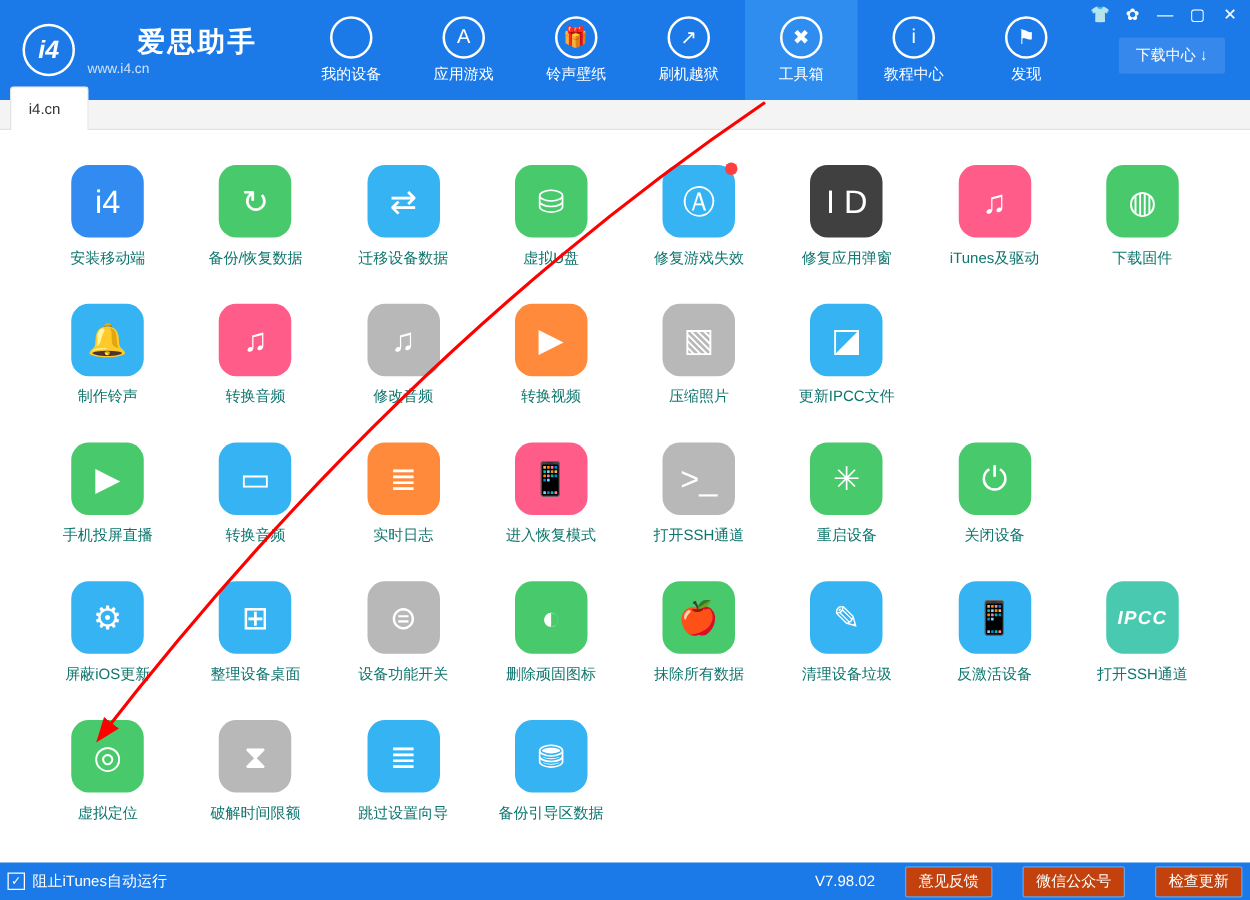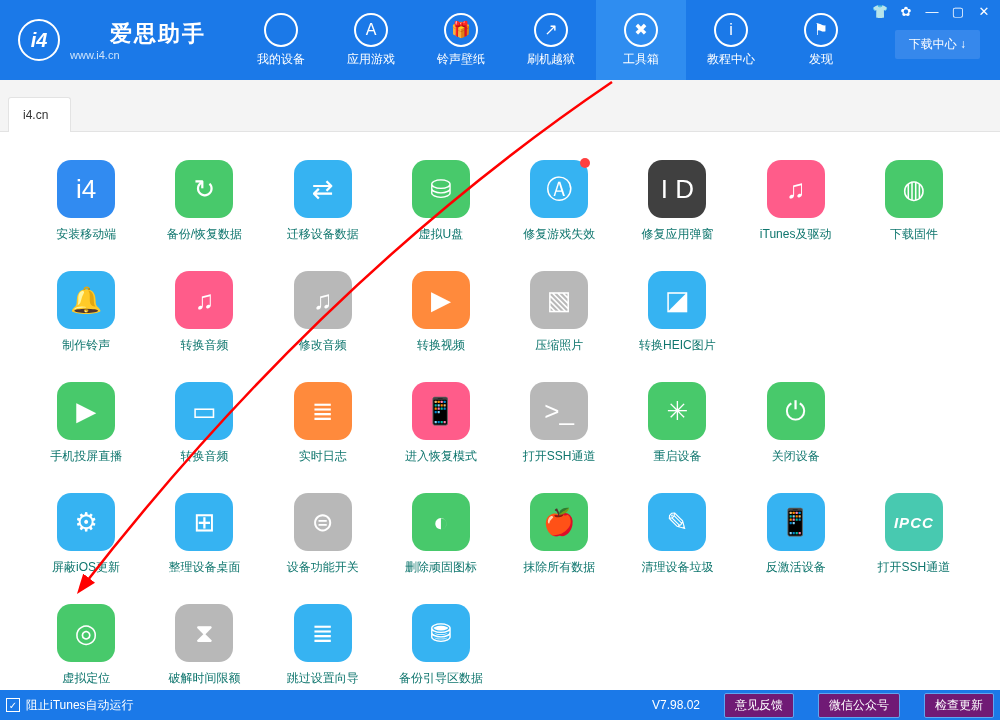--- a/index.html
+++ b/index.html
@@ -10,33 +10,33 @@
 .logo-text { margin-left: 10px; }
 .logo-title { color: #fff; font-size: 22px; font-weight: bold; letter-spacing: 2px; margin-left: 40px; }
 .logo-sub { color: #cfe4fa; font-size: 11px; }
 .nav { display: flex; margin-left: 12px; height: 100%; }
 .nav-item { width: 90px; display: flex; flex-direction: column; align-items: center; justify-content: center; color: #fff; cursor: pointer; font-size: 12px; }
 .nav-item.active { background: #2f8df0; }
 .nav-icon-wrap { width: 34px; height: 34px; border: 2px solid #fff; border-radius: 50%; display: flex; align-items: center; justify-content: center; margin-bottom: 4px; font-size: 16px; }
 .win-controls { position: absolute; top: 4px; right: 8px; display: flex; gap: 10px; color: #fff; font-size: 13px; }
 .win-controls span { cursor: pointer; width: 16px; text-align: center; }
 .download-center { position: absolute; top: 30px; right: 20px; background: #3688ec; color: #fff; padding: 6px 14px; font-size: 12px; border-radius: 2px; cursor: pointer; }
-.tabbar { height: 52px; background: #f4f4f4; border-bottom: 1px solid #e3e3e3; display: flex; align-items: flex-end; padding-left: 8px; }
+.tabbar { height: 24px; background: #f4f4f4; border-bottom: 1px solid #e3e3e3; display: flex; align-items: flex-end; padding-left: 8px; }
 .tab { background: #fff; padding: 10px 22px 10px 14px; font-size: 12px; color: #333; border: 1px solid #e3e3e3; border-bottom: none; border-radius: 3px 3px 0 0; position: relative; top: 1px; }
 .content { height: 570px; overflow-y: auto; padding: 28px 32px 10px 32px; position: relative; }
 .grid { display: grid; grid-template-columns: repeat(8, 1fr); gap: 28px 10px; }
 .tool { display: flex; flex-direction: column; align-items: center; cursor: pointer; }
 .tool-icon { width: 58px; height: 58px; border-radius: 14px; display: flex; align-items: center; justify-content: center; color: #fff; font-size: 26px; margin-bottom: 8px; position: relative; }
 .tool-label { font-size: 12px; color: #0f766e; text-align: center; white-space: nowrap; }
 .badge { position: absolute; top: -2px; right: -2px; width: 10px; height: 10px; background: #ff4040; border-radius: 50%; }
 .statusbar { height: 30px; background: #1b79e8; color: #fff; display: flex; align-items: center; font-size: 12px; padding: 0 6px; position: absolute; bottom: 0; left: 0; right: 0; }
 .status-left { display: flex; align-items: center; gap: 6px; }
 .status-check { width: 14px; height: 14px; border: 1px solid #fff; display: inline-flex; align-items: center; justify-content: center; font-size: 10px; }
 .status-right { margin-left: auto; display: flex; align-items: center; gap: 24px; }
-.status-btn { padding: 3px 10px; background: #701a75; border: 1px solid #5fa6f0; border-radius: 2px; cursor: pointer; }
+.status-btn { padding: 3px 10px; background: #c2410c; border: 1px solid #5fa6f0; border-radius: 2px; cursor: pointer; }
 .arrow-overlay { position: absolute; top: 80px; left: 0; pointer-events: none; }
 .ipcc { background:#48c9b0; font-size:15px; font-weight:bold; font-style:italic; letter-spacing:1px; }
 </style>
 </head>
 <body>
 
 <div class="titlebar">
   <div class="logo-area">
     <div class="logo-icon">i4</div>
     <div class="logo-text">
@@ -137,21 +137,21 @@
       <div class="tool">
         <div class="tool-icon" style="background:#ff8a3c">▶</div>
         <div class="tool-label">转换视频</div>
       </div>
       <div class="tool">
         <div class="tool-icon" style="background:#b8b8b8">▧</div>
         <div class="tool-label">压缩照片</div>
       </div>
       <div class="tool">
         <div class="tool-icon" style="background:#36b3f2">◪</div>
-        <div class="tool-label">转换HEIC图片</div>
+        <div class="tool-label">更新IPCC文件</div>
       </div>
       <div></div>
       <div></div>
       <div class="tool">
         <div class="tool-icon" style="background:#48c96b">▶</div>
         <div class="tool-label">手机投屏直播</div>
       </div>
       <div class="tool">
         <div class="tool-icon" style="background:#36b3f2">▭</div>
         <div class="tool-label">转换音频</div>

